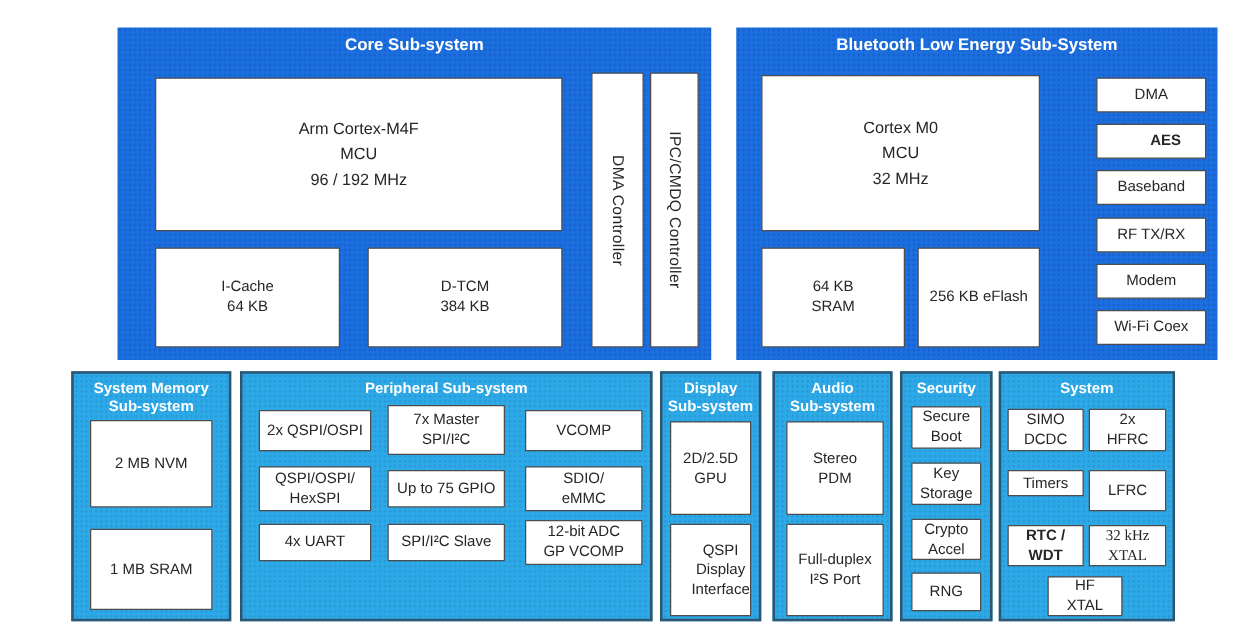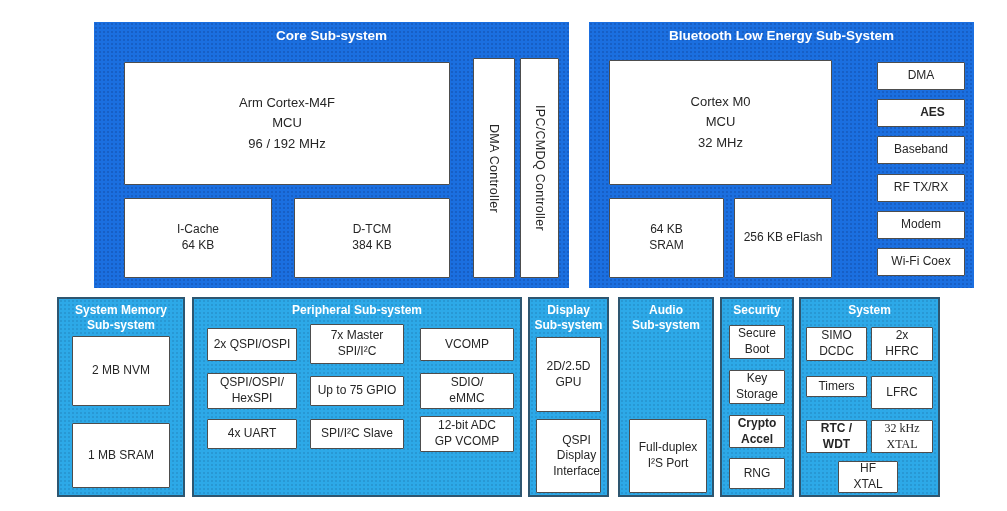--- a/index.html
+++ b/index.html
@@ -101,31 +101,33 @@
     <div class="wbox" style="left:6px;top:38px;width:65px;height:75px;">2D/2.5D
 GPU</div>
     <div class="wbox" style="left:6px;top:120px;width:65px;height:74px;padding-left:16px;">QSPI
 Display
 Interface</div>
   </div>
 
   <div class="panel light" style="left:618px;top:297px;width:96px;height:200px;">
     <div class="ptitle small">Audio
 Sub-system</div>
+    <div class="wbox" style="left:9px;top:38px;width:78px;height:75px;">Stereo
+PDM</div>
     <div class="wbox" style="left:9px;top:120px;width:78px;height:74px;">Full-duplex
 I²S Port</div>
   </div>
 
   <div class="panel light" style="left:720px;top:297px;width:74px;height:200px;">
     <div class="ptitle small">Security</div>
     <div class="wbox" style="left:7px;top:26px;width:56px;height:34px;">Secure
 Boot</div>
     <div class="wbox" style="left:7px;top:71px;width:56px;height:34px;">Key
 Storage</div>
-    <div class="wbox" style="left:7px;top:116px;width:56px;height:33px;font-weight:bold;">Crypto
+    <div class="wbox" style="left:7px;top:116px;width:56px;height:33px;">Crypto
 Accel</div>
     <div class="wbox" style="left:7px;top:159px;width:56px;height:31px;">RNG</div>
   </div>
 
   <div class="panel light" style="left:799px;top:297px;width:141px;height:200px;">
     <div class="ptitle small">System</div>
     <div class="wbox" style="left:5px;top:28px;width:61px;height:34px;">SIMO
 DCDC</div>
     <div class="wbox" style="left:70px;top:28px;width:62px;height:34px;">2x
 HFRC</div>

